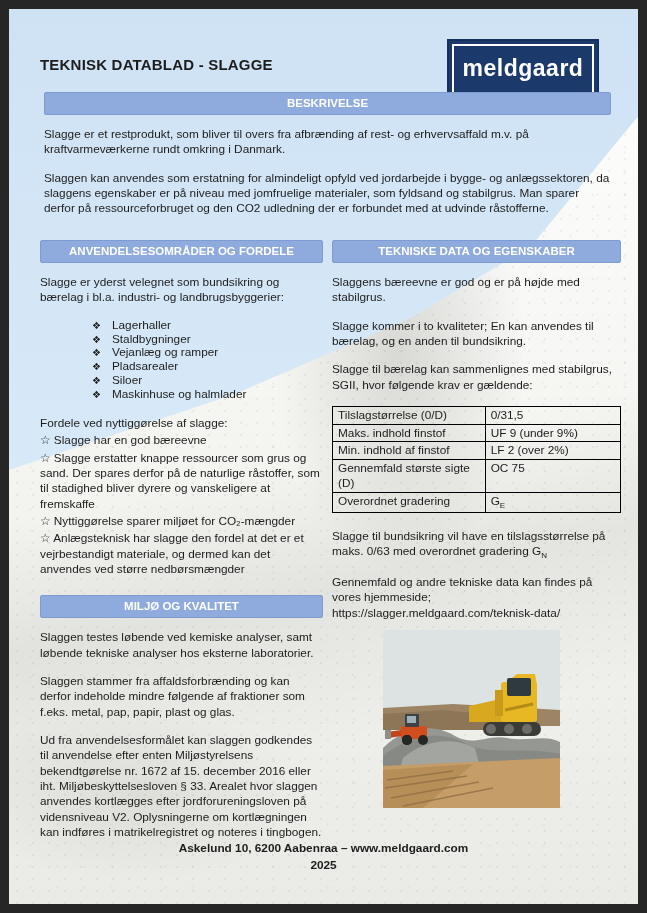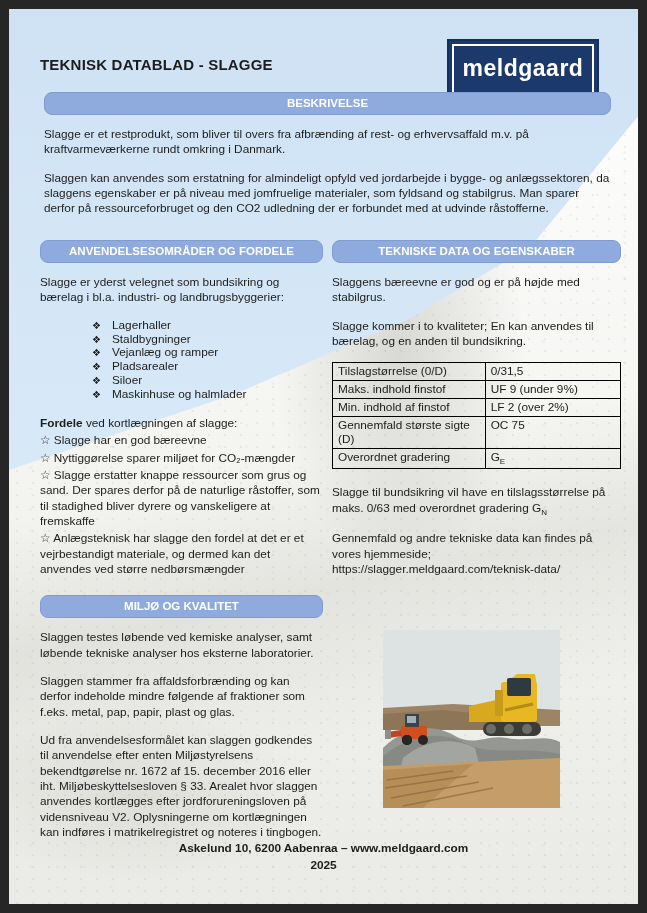--- a/index.html
+++ b/index.html
@@ -33,32 +33,32 @@
 
   .doc-title { position:absolute; left:31px; top:47px; font-size:15px; font-weight:bold; letter-spacing:.2px; }
 
   .logo { position:absolute; left:438px; top:30px; width:152px; height:60px; box-sizing:border-box;
           background:#1b3a6b; border:2px solid #14305c; padding:3px; }
   .logo-inner { height:100%; box-sizing:border-box; border:2px solid #ffffff;
           display:flex; align-items:center; justify-content:center; }
   .logo-text { color:#fff; font-weight:bold; font-size:23px; letter-spacing:.5px; line-height:1; padding-bottom:2px;}
 
   .banner {
-    box-sizing:border-box; height:23px; line-height:21px; border-radius:8px;
+    box-sizing:border-box; height:23px; line-height:21px; border-radius:2px;
     background:#8faadc; border:1px solid #7f9cd2;
     color:#fff; font-weight:bold; font-size:11.5px; text-align:center;
     margin-bottom:12px;
   }
   .desc { position:absolute; left:35px; top:83px; width:567px; }
   .col-left  { position:absolute; left:31px;  top:231px; width:283px; }
   .col-right { position:absolute; left:323px; top:231px; width:289px; }
 
   p.body { margin:0 0 13px 0; font-size:11.8px; line-height:1.3; }
   p.star { margin:0 0 2px 0; font-size:11.8px; line-height:1.3; }
-  .lead-bold { font-weight:bold;margin-top:32px; }
+  .lead-bold { font-weight:normal;margin-top:32px; }
 
   .bullets { margin:0 0 14px 0; }
   .bullet-row { display:flex; gap:11px; padding-left:52px; font-size:11.8px; line-height:1.18; }
   .bullet-glyph { font-size:10px; line-height:1.35; }
 
   .spec-table { width:100%; border-collapse:collapse; margin:3px 0 16px 0; }
   .spec-table td { border:1.5px solid #000; font-size:11.8px; line-height:1.25; padding:1px 5px; vertical-align:top; }
   .spec-table td.c1 { width:53%; }
   sub { font-size:8px; }
 
@@ -116,36 +116,37 @@
           <div class="bullet-row">
             <span class="bullet-glyph">❖</span>
             <span>Siloer</span>
           </div>
           <div class="bullet-row">
             <span class="bullet-glyph">❖</span>
             <span>Maskinhuse og halmlader</span>
           </div>
         </div>
 
-        <p class="star"><span class="lead-bold">Fordele</span><span> ved kortlægningen af slagge:</span></p>
+        <p class="star"><span class="lead-bold">Fordele</span><span> ved nyttiggørelse af slagge:</span></p>
         <p class="star">☆ Slagge har en god bæreevne</p>
+        <p class="star">☆ Slagge erstatter knappe ressourcer som grus og sand. Der spares derfor på de naturlige råstoffer, som til stadighed bliver dyrere og vanskeligere at fremskaffe</p>
         <p class="star">☆ Nyttiggørelse sparer miljøet for CO₂-mængder</p>
-        <p class="star">☆ Slagge erstatter knappe ressourcer som grus og sand. Der spares derfor på de naturlige råstoffer, som til stadighed bliver dyrere og vanskeligere at fremskaffe</p>
         <p class="star">☆ Anlægsteknisk har slagge den fordel at det er et vejrbestandigt materiale, og dermed kan det anvendes ved større nedbørsmængder</p>
 
         <div class="banner banner-env">MILJØ OG KVALITET</div>
         <p class="body">Slaggen testes løbende ved kemiske analyser, samt løbende tekniske analyser hos eksterne laboratorier.</p>
         <p class="body">Slaggen stammer fra affaldsforbrænding og kan derfor indeholde mindre følgende af fraktioner som f.eks. metal, pap, papir, plast og glas.</p>
         <p class="body">Ud fra anvendelsesformålet kan slaggen godkendes til anvendelse efter enten Miljøstyrelsens bekendtgørelse nr. 1672 af 15. december 2016 eller iht. Miljøbeskyttelsesloven § 33. Arealet hvor slaggen anvendes kortlægges efter jordforureningsloven på vidensniveau V2. Oplysningerne om kortlægningen kan indføres i matrikelregistret og noteres i tingbogen.</p>
       </div>
 
       <div class="col-right">
         <div class="banner">TEKNISKE DATA OG EGENSKABER</div>
         <p class="body">Slaggens bæreevne er god og er på højde med stabilgrus.</p>
         <p class="body">Slagge kommer i to kvaliteter; En kan anvendes til bærelag, og en anden til bundsikring.</p>
+        <p class="body">Slagge til bærelag kan sammenlignes med stabilgrus, SGII, hvor følgende krav er gældende:</p>
 
         <table class="spec-table">
           <tbody>
             <tr>
               <td class="c1">Tilslagstørrelse (0/D)</td>
               <td>0/31,5</td>
             </tr>
             <tr>
               <td class="c1">Maks. indhold finstof</td>
               <td>UF 9 (under 9%)</td>

